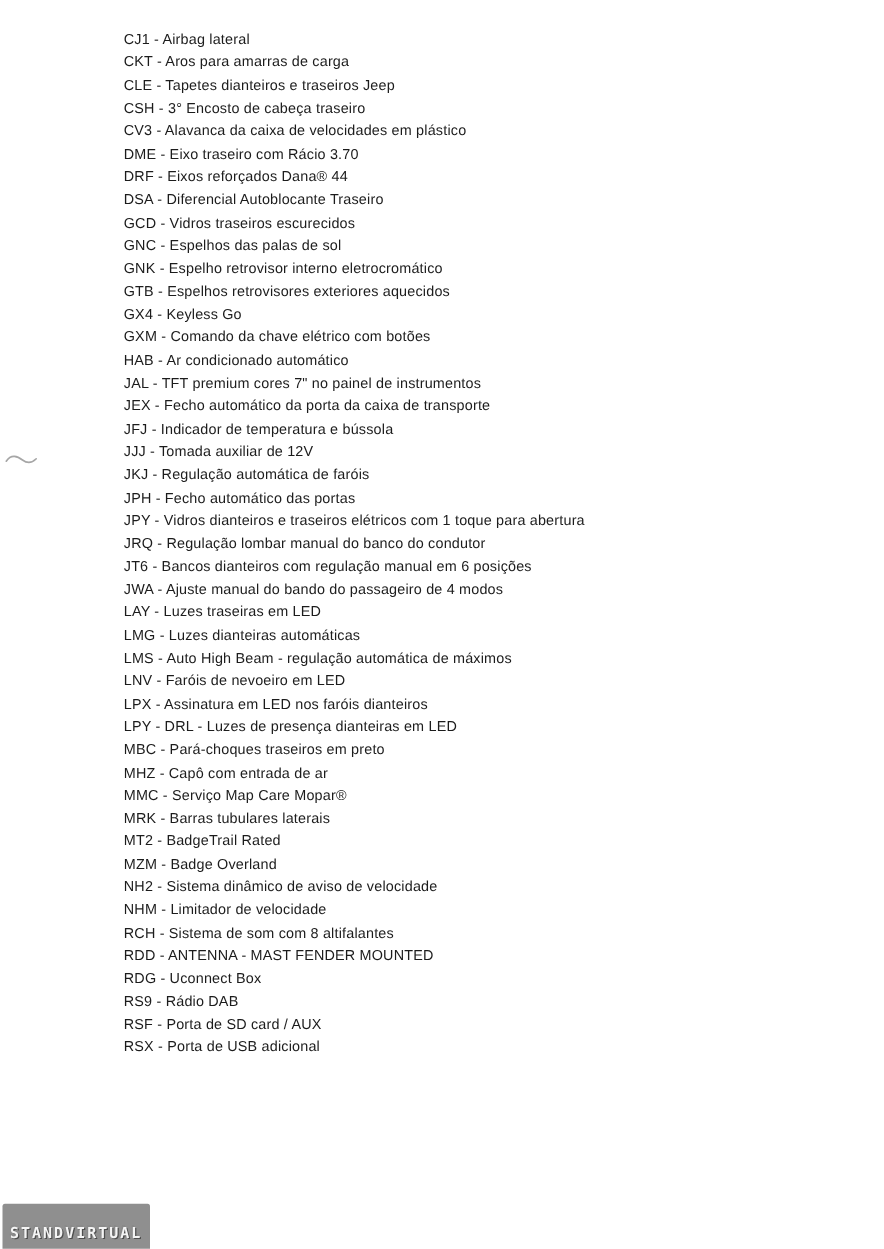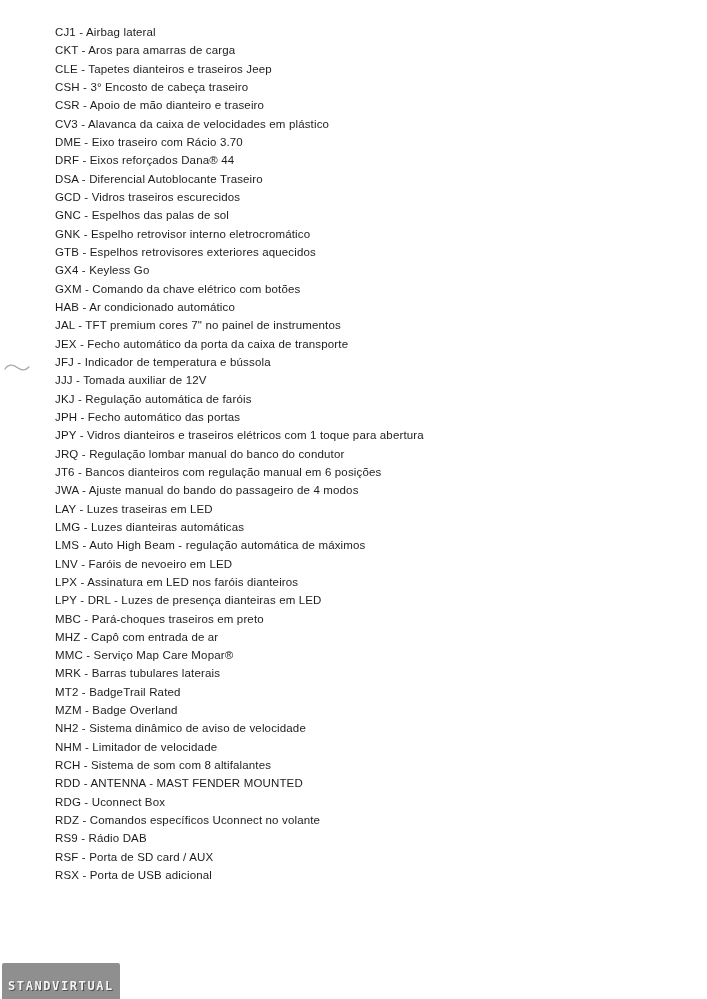--- a/index.html
+++ b/index.html
@@ -23,21 +23,21 @@
     left: 55px;
     right: 10px;
   }
   .row {
     height: 18.33px;
     line-height: 18.33px;
     font-size: 11.5px;
     letter-spacing: 0.15px;
     white-space: nowrap;
   }
-  .row .code { color: #1c1c1c; }
+  .row .code { color: #1c1c1c; margin-left: 44px; }
   .row .desc { color: #1c1c1c; text-align: center; }
   .pen-mark {
     position: absolute;
     left: 3px;
     top: 360px;
     width: 28px;
     height: 16px;
     pointer-events: none;
   }
   .watermark {
@@ -60,21 +60,20 @@
 </head>
 <body>
 
 <div class="page">
 
   <div class="options-list">
       <div class="row"><span class="code">CJ1</span><span class="sep"> - </span><span class="desc">Airbag lateral</span></div>
       <div class="row"><span class="code">CKT</span><span class="sep"> - </span><span class="desc">Aros para amarras de carga</span></div>
       <div class="row"><span class="code">CLE</span><span class="sep"> - </span><span class="desc">Tapetes dianteiros e traseiros Jeep</span></div>
       <div class="row"><span class="code">CSH</span><span class="sep"> - </span><span class="desc">3° Encosto de cabeça traseiro</span></div>
-      <div class="row"><span class="code">CSR</span><span class="sep"> - </span><span class="desc">Apoio de mão dianteiro e traseiro</span></div>
       <div class="row"><span class="code">CV3</span><span class="sep"> - </span><span class="desc">Alavanca da caixa de velocidades em plástico</span></div>
       <div class="row"><span class="code">DME</span><span class="sep"> - </span><span class="desc">Eixo traseiro com Rácio 3.70</span></div>
       <div class="row"><span class="code">DRF</span><span class="sep"> - </span><span class="desc">Eixos reforçados Dana® 44</span></div>
       <div class="row"><span class="code">DSA</span><span class="sep"> - </span><span class="desc">Diferencial Autoblocante Traseiro</span></div>
       <div class="row"><span class="code">GCD</span><span class="sep"> - </span><span class="desc">Vidros traseiros escurecidos</span></div>
       <div class="row"><span class="code">GNC</span><span class="sep"> - </span><span class="desc">Espelhos das palas de sol</span></div>
       <div class="row"><span class="code">GNK</span><span class="sep"> - </span><span class="desc">Espelho retrovisor interno eletrocromático</span></div>
       <div class="row"><span class="code">GTB</span><span class="sep"> - </span><span class="desc">Espelhos retrovisores exteriores aquecidos</span></div>
       <div class="row"><span class="code">GX4</span><span class="sep"> - </span><span class="desc">Keyless Go</span></div>
       <div class="row"><span class="code">GXM</span><span class="sep"> - </span><span class="desc">Comando da chave elétrico com botões</span></div>
@@ -99,21 +98,20 @@
       <div class="row"><span class="code">MHZ</span><span class="sep"> - </span><span class="desc">Capô com entrada de ar</span></div>
       <div class="row"><span class="code">MMC</span><span class="sep"> - </span><span class="desc">Serviço Map Care Mopar®</span></div>
       <div class="row"><span class="code">MRK</span><span class="sep"> - </span><span class="desc">Barras tubulares laterais</span></div>
       <div class="row"><span class="code">MT2</span><span class="sep"> - </span><span class="desc">BadgeTrail Rated</span></div>
       <div class="row"><span class="code">MZM</span><span class="sep"> - </span><span class="desc">Badge Overland</span></div>
       <div class="row"><span class="code">NH2</span><span class="sep"> - </span><span class="desc">Sistema dinâmico de aviso de velocidade</span></div>
       <div class="row"><span class="code">NHM</span><span class="sep"> - </span><span class="desc">Limitador de velocidade</span></div>
       <div class="row"><span class="code">RCH</span><span class="sep"> - </span><span class="desc">Sistema de som com 8 altifalantes</span></div>
       <div class="row"><span class="code">RDD</span><span class="sep"> - </span><span class="desc">ANTENNA - MAST FENDER MOUNTED</span></div>
       <div class="row"><span class="code">RDG</span><span class="sep"> - </span><span class="desc">Uconnect Box</span></div>
-      <div class="row"><span class="code">RDZ</span><span class="sep"> - </span><span class="desc">Comandos específicos Uconnect no volante</span></div>
       <div class="row"><span class="code">RS9</span><span class="sep"> - </span><span class="desc">Rádio DAB</span></div>
       <div class="row"><span class="code">RSF</span><span class="sep"> - </span><span class="desc">Porta de SD card / AUX</span></div>
       <div class="row"><span class="code">RSX</span><span class="sep"> - </span><span class="desc">Porta de USB adicional</span></div>
     </div>
 
   <svg class="pen-mark" viewBox="0 0 28 16" xmlns="http://www.w3.org/2000/svg">
     <path d="M2,9 C6,3 11,5 15,8 C19,11 23,10 26,7" fill="none" stroke="#a6a6a6" stroke-width="1.3" stroke-linecap="round"></path>
   </svg>
 
   <div class="watermark">STANDVIRTUAL</div>

